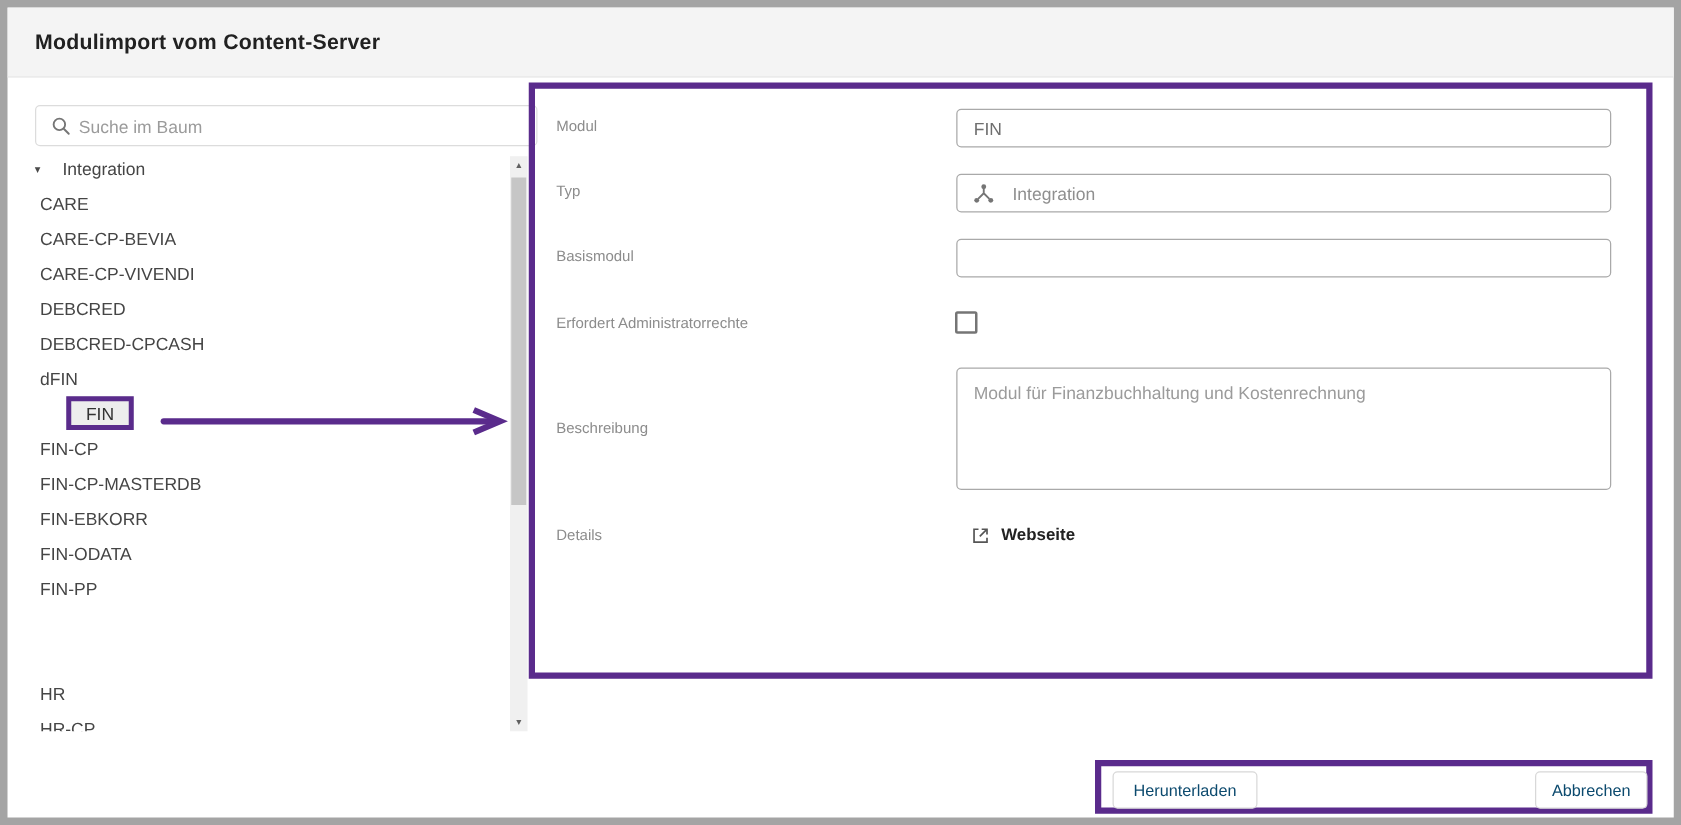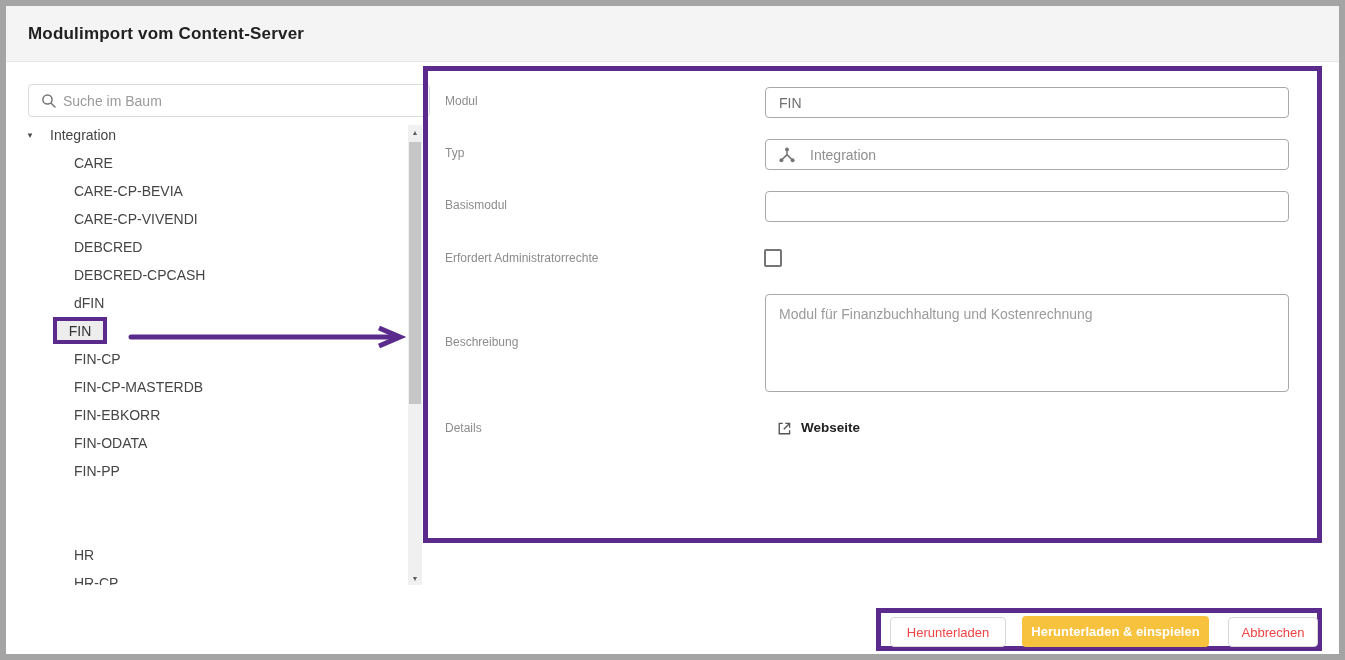--- a/index.html
+++ b/index.html
@@ -30,21 +30,21 @@
   .search-box input::placeholder { color:#9b9b9b; opacity:1; }
   .search-icon { position:absolute; left:12px; top:8px; width:16px; height:16px; }
 
   
   .tree {
     position:absolute; left:0; top:115px; width:416px; height:464px;
     overflow:hidden; font-size:14px; color:#454545;
   }
   .tree-row { position:absolute; left:0; width:100%; height:28px; display:flex; align-items:center; cursor:default; }
   .tree-row .lbl-root { padding-left:44px; }
-  .tree-row .lbl-child { padding-left:68px; }
+  .tree-row .lbl-child { padding-left:26px; }
   .tw { position:absolute; left:17px; top:50%; transform:translateY(-50%);
         font-size:9px; color:#4a4a4a; width:14px; text-align:center; }
   .sel-box {
     position:absolute; left:47px; top:0; width:54px; height:27px;
     border:4px solid var(--purple); background:#ededed;
     display:flex; align-items:center; justify-content:center; color:#333;
   }
   
   .vscroll { position:absolute; left:402px; top:119px; width:14px; height:460px; background:#f0f0f0; }
   .vs-btn { position:absolute; left:0; width:14px; height:14px; font-size:7px; color:#606060;
@@ -84,21 +84,21 @@
   }
   .f-textarea::placeholder { color:#9b9b9b; opacity:1; }
   .details-link { position:absolute; left:770px; top:414px; display:flex; cursor:pointer; }
   .details-link .ext-icon { width:17px; height:17px; margin-right:8px; }
   .details-link .txt { font-size:13.5px; font-weight:700; color:#222; }
 
   
   .btn { position:absolute; height:30px; border-radius:4px; font-size:13px;
          display:flex; align-items:center; justify-content:center; cursor:pointer;
          font-family:"Liberation Sans", sans-serif; }
-  .btn-plain { background:#fff; border:1px solid #d8d8d8; color:#ef4444; font-weight:500; }
+  .btn-plain { background:#fff; border:1px solid #d8d8d8; color:#0c4a6e; font-weight:500; }
   .btn-download { left:884px; top:611px; width:116px; }
   .btn-primary { left:1016px; top:610px; width:187px; height:31px;
                  background:var(--yellow); border:0; color:#fff; font-weight:700; }
   .btn-cancel { left:1222px; top:611px; width:90px; }
 
   :root { --purple:#5a2b8c; --yellow:#f7c23e; }
   svg { display:block; }
 </style>
 </head>
 <body>
@@ -213,16 +213,15 @@
       <svg width="17" height="17" viewBox="0 0 20 20">
         <path d="M8 4 H3.8 V16.2 H16 V12" fill="none" stroke="#555" stroke-width="1.6"></path>
         <path d="M11 4 H16 V9" fill="none" stroke="#555" stroke-width="1.6"></path>
         <line x1="9.2" y1="10.8" x2="15.6" y2="4.4" stroke="#555" stroke-width="1.6"></line>
       </svg>
     </span>
     <span class="txt">Webseite</span>
   </div>
 
   <div class="btn btn-plain btn-download">Herunterladen</div>
-  <div class="btn btn-primary">Herunterladen &amp; einspielen</div>
   <div class="btn btn-plain btn-cancel">Abbrechen</div>
 
 </div>
 
 </body></html>

